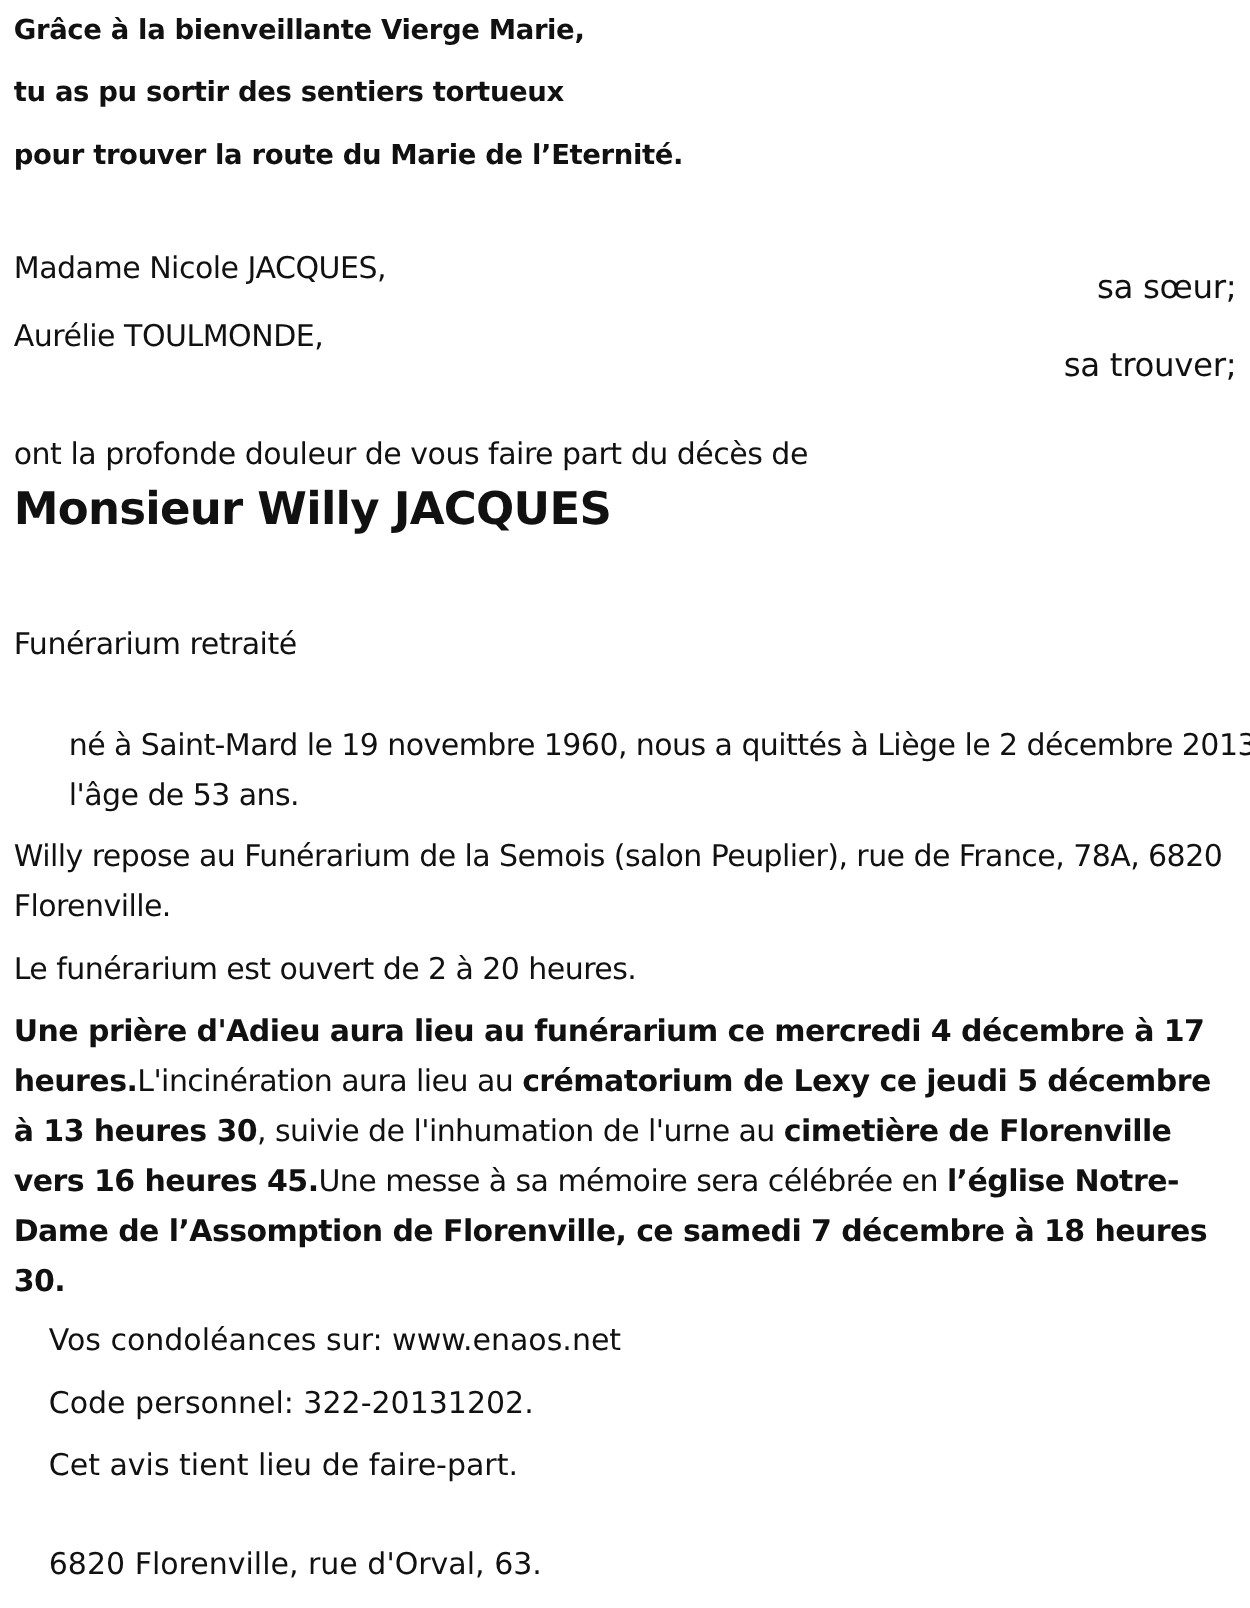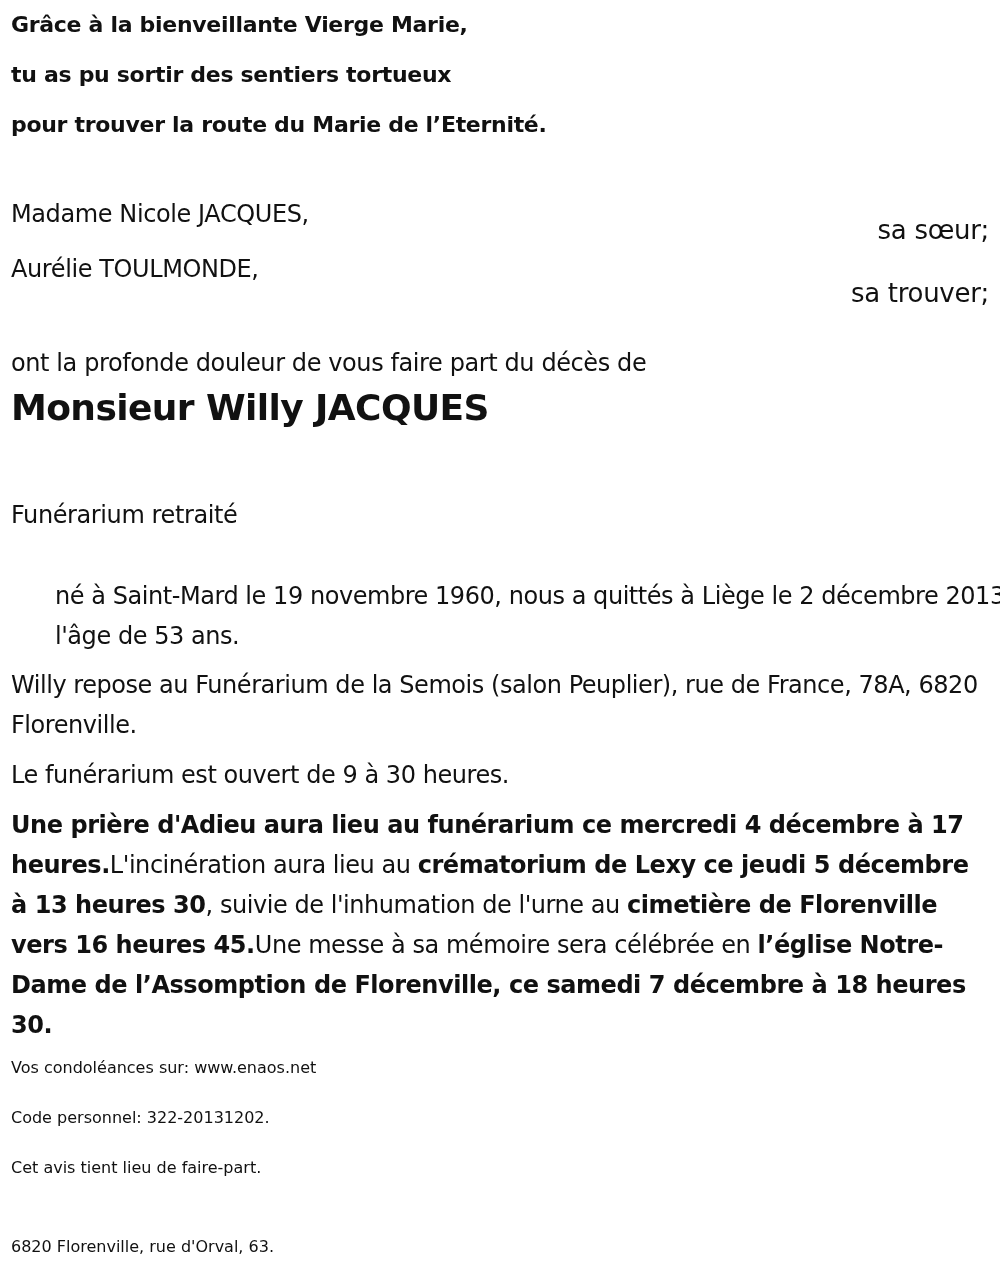--- a/index.html
+++ b/index.html
@@ -9,21 +9,21 @@
       font-family: "DejaVu Sans", sans-serif;
       position: relative;
     }
     .abs { position: absolute; left: 11px; white-space: nowrap; }
     .verse { font-weight: bold; font-size: 22px; letter-spacing: -0.3px; }
     .body { font-size: 24px; letter-spacing: -0.4px; }
     .rel { position: absolute; right: 11px; font-size: 26px; letter-spacing: -0.3px; white-space: nowrap; }
     .name { font-weight: bold; font-size: 36px; letter-spacing: -0.6px; }
     .para { position: absolute; left: 11px; width: 980px; font-size: 24px; line-height: 40px; letter-spacing: -0.45px; }
     .para b { font-weight: bold; }
-    .late { font-size: 16px; letter-spacing: 0px; }
+    .late { font-size: 24px; letter-spacing: 0px; margin-left: 28px; }
   </style>
 </head>
 <body>
 
 <div>
   <div class="abs verse" style="top:12px;">Grâce à la bienveillante Vierge Marie,</div>
   <div class="abs verse" style="top:62px;">tu as pu sortir des sentiers tortueux</div>
   <div class="abs verse" style="top:112px;">pour trouver la route du Marie de l’Eternité.</div>
 
   <div class="abs body" style="top:200px;text-align:center;">Madame Nicole JACQUES,</div>
@@ -32,21 +32,21 @@
   <div class="rel" style="top:278px;">sa trouver;</div>
 
   <div class="abs body" style="top:333px;margin-top:16px;">ont la profonde douleur de vous faire part du décès de</div>
 
   <div class="abs name" style="top:387px;">Monsieur Willy JACQUES</div>
 
   <div class="abs body" style="top:501px;">Funérarium retraité</div>
 
   <div class="para" style="top:576px;margin-left:44px;">né à Saint-Mard le 19 novembre 1960, nous a quittés à Liège le 2 décembre 2013, à l'âge de 53 ans.</div>
   <div class="para" style="top:665px;">Willy repose au Funérarium de la Semois (salon Peuplier), rue de France, 78A, 6820 Florenville.</div>
-  <div class="para" style="top:755px;">Le funérarium est ouvert de 9 à 30 heures.</div>
+  <div class="para" style="top:755px;">Le funérarium est ouvert de 2 à 20 heures.</div>
 
   <div class="para" style="top:805px;"><b>Une prière d'Adieu aura lieu au funérarium ce mercredi 4 décembre à 17 heures.</b><span>L'incinération aura lieu au </span><b>crématorium de Lexy ce jeudi 5 décembre à 13 heures 30</b><span>, suivie de l'inhumation de l'urne au </span><b>cimetière de Florenville vers 16 heures 45.</b><span>Une messe à sa mémoire sera célébrée en </span><b>l’église Notre-Dame de l’Assomption de Florenville, ce samedi 7 décembre à 18 heures 30.</b></div>
 
   <div class="abs late" style="top:1058px;">Vos condoléances sur: www.enaos.net</div>
   <div class="abs late" style="top:1108px;">Code personnel: 322-20131202.</div>
   <div class="abs late" style="top:1158px;">Cet avis tient lieu de faire-part.</div>
   <div class="abs late" style="top:1237px;">6820 Florenville, rue d'Orval, 63.</div>
 </div>
 
 </body></html>

